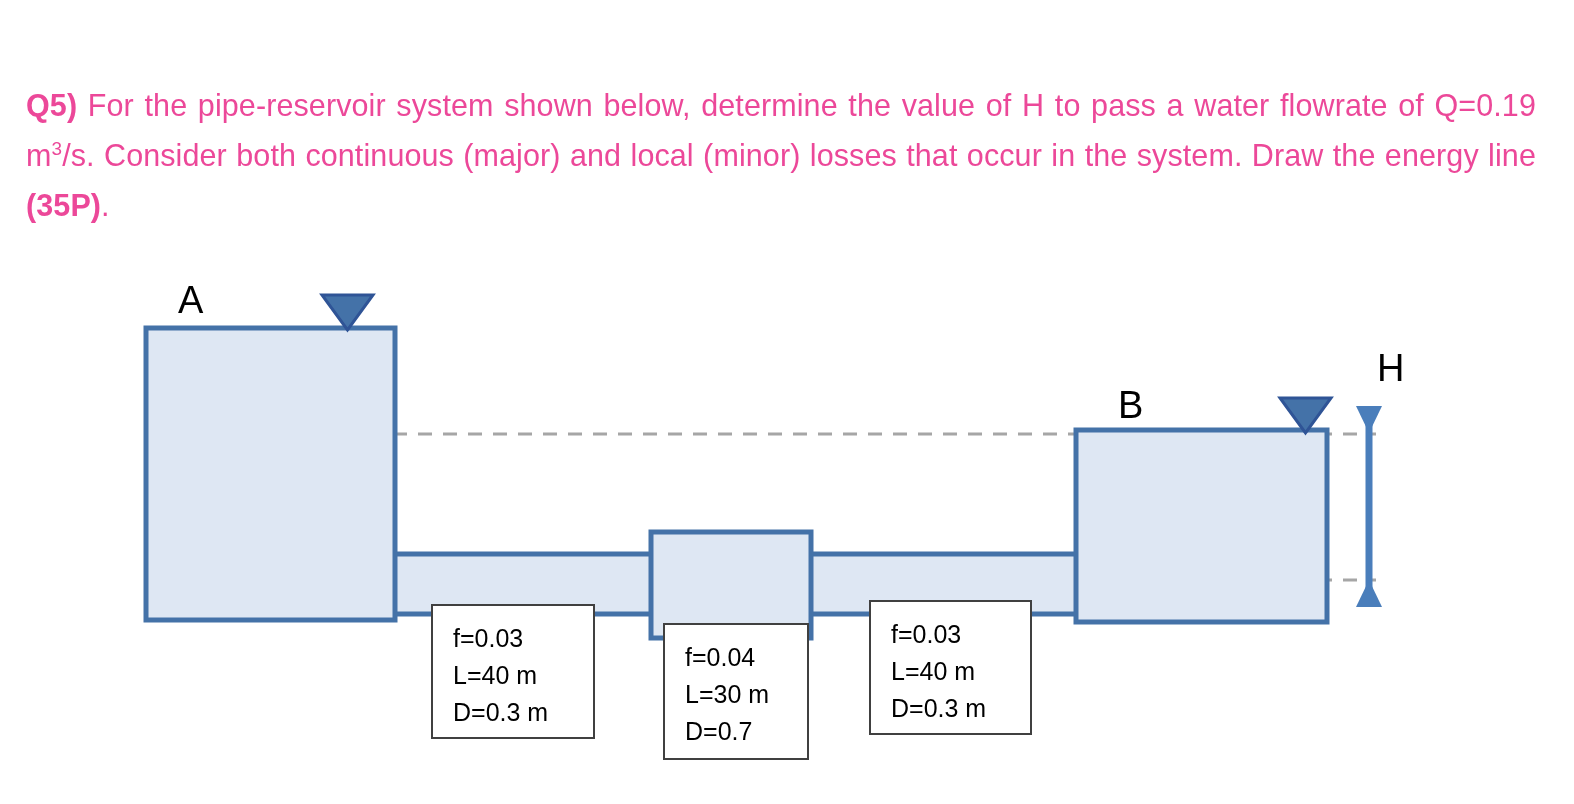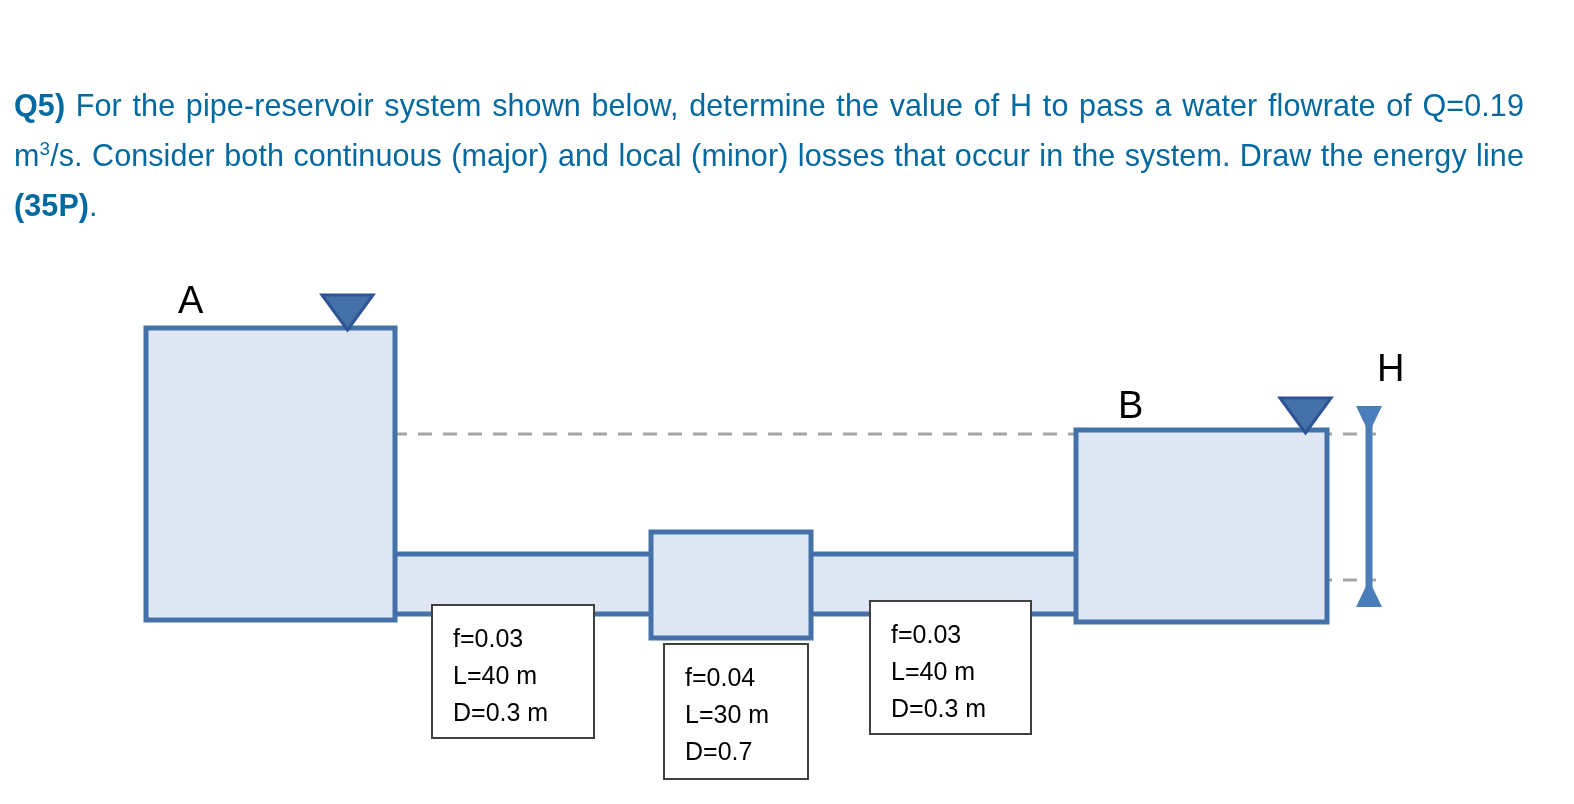--- a/index.html
+++ b/index.html
@@ -12,28 +12,28 @@
     height: 804px;
     position: relative;
     font-family: "Liberation Sans", sans-serif;
     color: #000000;
     overflow: hidden;
   }
 
   
   #question-text {
     position: absolute;
-    left: 14px;
+    left: 26px;
     top: 80px;
     width: 1510px;
     font-size: 30.5px;
     line-height: 1.64;
     text-align: justify;
     text-justify: inter-word;
-    color: #0369a1;
+    color: #ec4899;
     letter-spacing: 0.1px;
   }
   #question-text .q-label { font-weight: bold; }
   #question-text .pts { font-weight: bold; }
   #question-text sup {
     font-size: 0.62em;
     vertical-align: super;
     line-height: 0;
   }
 
@@ -63,21 +63,21 @@
     position: absolute;
     box-sizing: border-box;
     background: #ffffff;
     border: 2px solid #404040;
     font-size: 25px;
     line-height: 1.47;
     color: #000000;
     padding: 14px 0 0 20px;
   }
   #info-box-1 { left: 431px; top: 349px; width: 164px; height: 135px; }
-  #info-box-2 { left: 663px; top: 388px; width: 146px; height: 137px; }
+  #info-box-2 { left: 663px; top: 368px; width: 146px; height: 137px; }
   #info-box-3 { left: 869px; top: 345px; width: 163px; height: 135px; }
   .info-line { display: block; }
 </style>
 </head>
 <body>
 
 <div id="question-text">
   <span class="q-label">Q5)</span><span> For the pipe-reservoir system shown below, determine the value of H to pass a water flowrate of Q=0.19 m</span><sup>3</sup><span>/s. Consider both continuous (major) and local (minor) losses that occur in the system. Draw the energy line </span><span class="pts">(35P)</span><span>.</span>
 </div>
 

